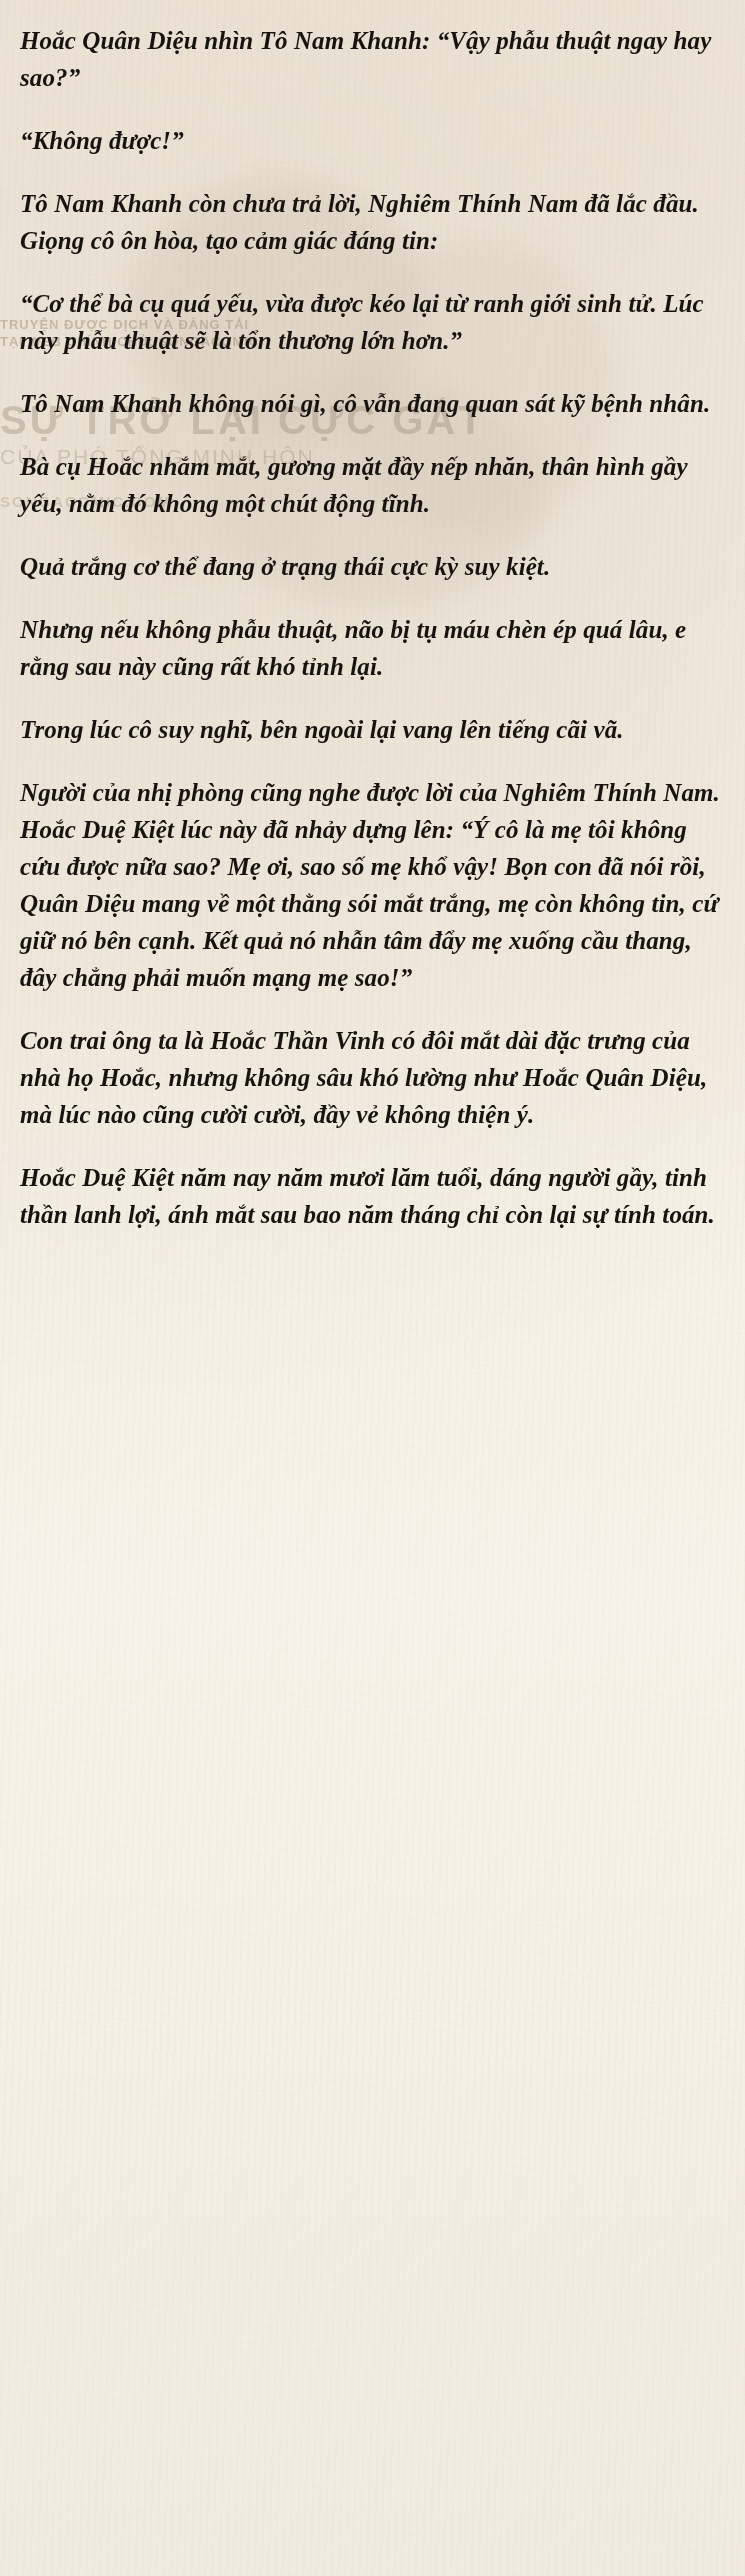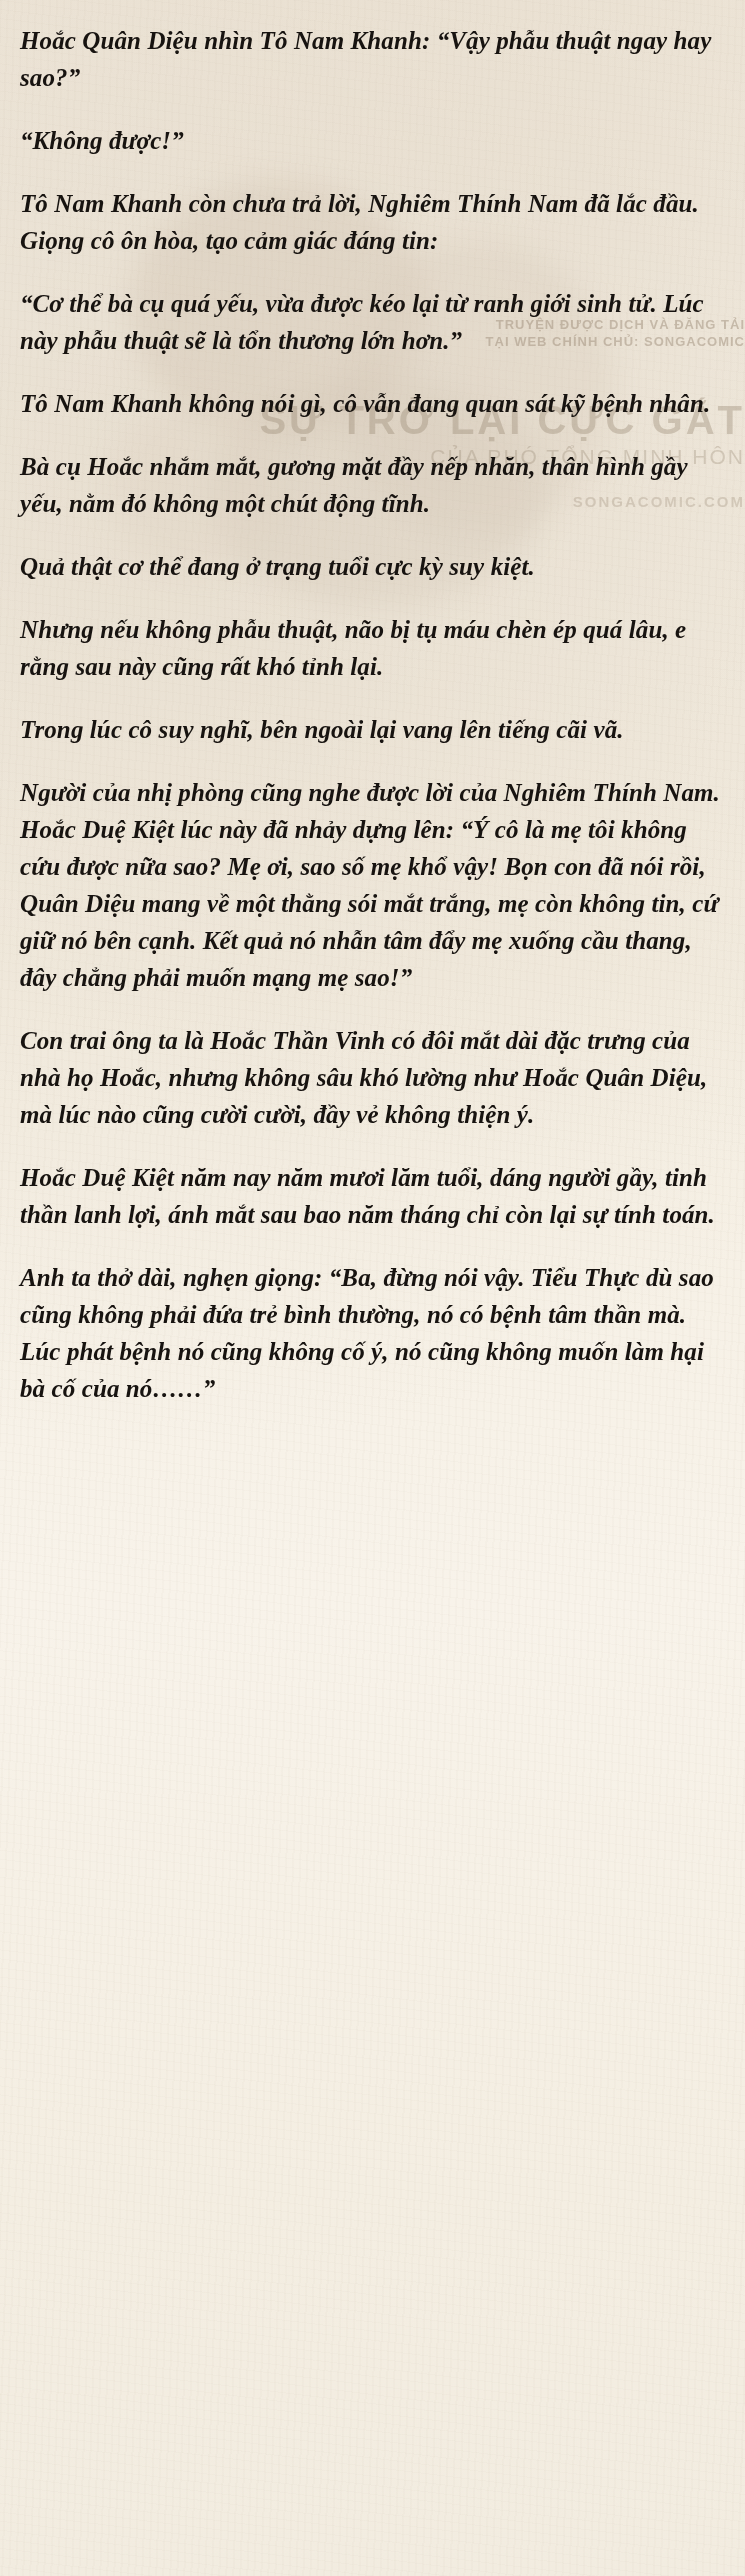--- a/index.html
+++ b/index.html
@@ -51,21 +51,21 @@
   }
   .ghost-art .b1 { left: 40px;  top: 30px;  width: 298px; height: 258px; background: rgba(196,178,158,0.45); }
   .ghost-art .b2 { left: 248px; top: 89px;  width: 278px; height: 298px; background: rgba(206,190,172,0.40); }
   .ghost-art .b3 { left: 119px; top: 229px; width: 338px; height: 229px; background: rgba(186,170,152,0.32); }
   .ghost-art .b4 { left: 20px;  top: 248px; width: 179px; height: 179px; background: rgba(214,200,184,0.35); }
 
   .watermark {
     position: absolute;
     pointer-events: none;
     color: rgba(148,132,112,0.40);
-    text-align: right;
+    text-align: left;
     font-family: "Liberation Sans", sans-serif;
     letter-spacing: 1px;
     white-space: nowrap;
   }
   .wm-small {
     left: 0; right: 0;
     top: 316px;
     font-size: 13px;
     line-height: 17px;
     font-weight: bold;
@@ -136,21 +136,20 @@
 <div class="watermark wm-mid">CỦA PHÓ TỔNG MINH HÔN</div>
 <div class="watermark wm-site">SONGACOMIC.COM</div>
 
 <div class="content">
   <p class="para">Hoắc Quân Diệu nhìn Tô Nam Khanh: “Vậy phẫu thuật ngay hay sao?”</p>
   <p class="para">“Không được!”</p>
   <p class="para">Tô Nam Khanh còn chưa trả lời, Nghiêm Thính Nam đã lắc đầu. Giọng cô ôn hòa, tạo cảm giác đáng tin:</p>
   <p class="para">“Cơ thể bà cụ quá yếu, vừa được kéo lại từ ranh giới sinh tử. Lúc này phẫu thuật sẽ là tổn thương lớn hơn.”</p>
   <p class="para">Tô Nam Khanh không nói gì, cô vẫn đang quan sát kỹ bệnh nhân.</p>
   <p class="para">Bà cụ Hoắc nhắm mắt, gương mặt đầy nếp nhăn, thân hình gầy yếu, nằm đó không một chút động tĩnh.</p>
-  <p class="para">Quả thật cơ thể đang ở trạng tuổi cực kỳ suy kiệt.</p>
+  <p class="para">Quả trắng cơ thể đang ở trạng thái cực kỳ suy kiệt.</p>
   <p class="para">Nhưng nếu không phẫu thuật, não bị tụ máu chèn ép quá lâu, e rằng sau này cũng rất khó tỉnh lại.</p>
   <p class="para">Trong lúc cô suy nghĩ, bên ngoài lại vang lên tiếng cãi vã.</p>
   <p class="para">Người của nhị phòng cũng nghe được lời của Nghiêm Thính Nam. Hoắc Duệ Kiệt lúc này đã nhảy dựng lên: “Ý cô là mẹ tôi không cứu được nữa sao? Mẹ ơi, sao số mẹ khổ vậy! Bọn con đã nói rồi, Quân Diệu mang về một thằng sói mắt trắng, mẹ còn không tin, cứ giữ nó bên cạnh. Kết quả nó nhẫn tâm đẩy mẹ xuống cầu thang, đây chẳng phải muốn mạng mẹ sao!”</p>
   <p class="para">Con trai ông ta là Hoắc Thần Vinh có đôi mắt dài đặc trưng của nhà họ Hoắc, nhưng không sâu khó lường như Hoắc Quân Diệu, mà lúc nào cũng cười cười, đầy vẻ không thiện ý.</p>
   <p class="para">Hoắc Duệ Kiệt năm nay năm mươi lăm tuổi, dáng người gầy, tinh thần lanh lợi, ánh mắt sau bao năm tháng chỉ còn lại sự tính toán.</p>
-  <p class="para">Anh ta thở dài, nghẹn giọng: “Ba, đừng nói vậy. Tiểu Thực dù sao cũng không phải đứa trẻ bình thường, nó có bệnh tâm thần mà. Lúc phát bệnh nó cũng không cố ý, nó cũng không muốn làm hại bà cố của nó……”</p>
 </div>
 
 
 </body></html>

